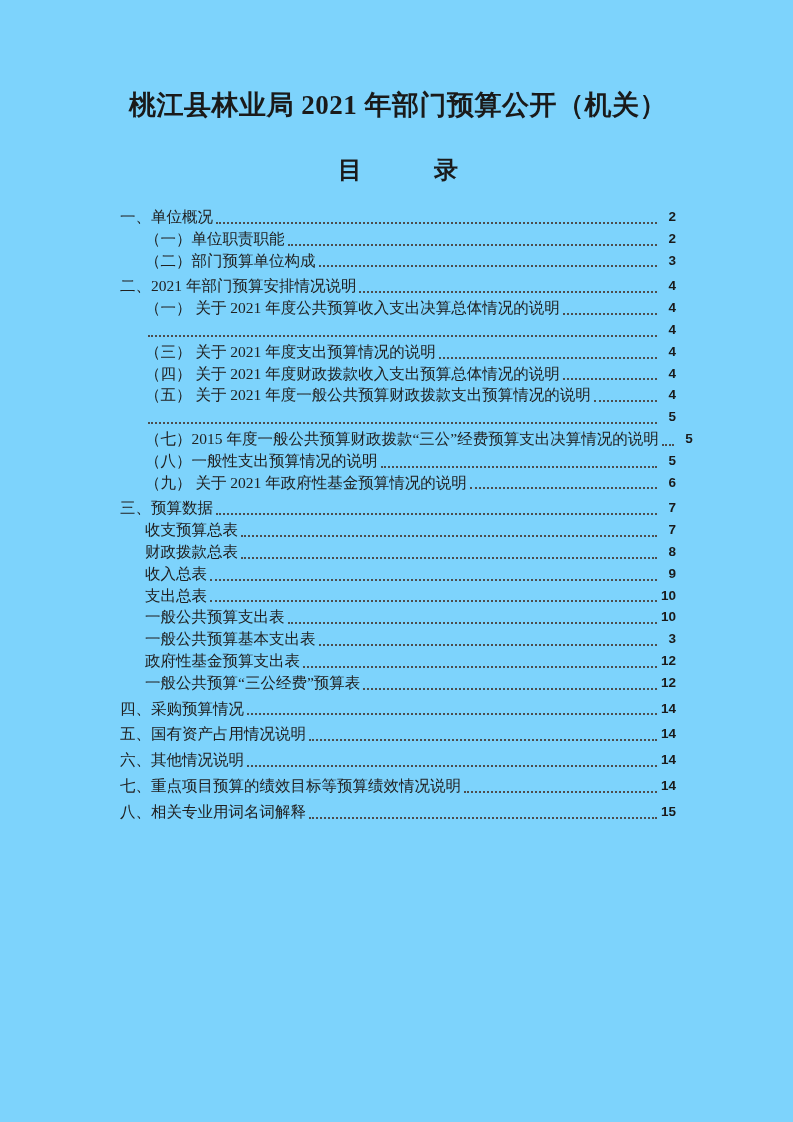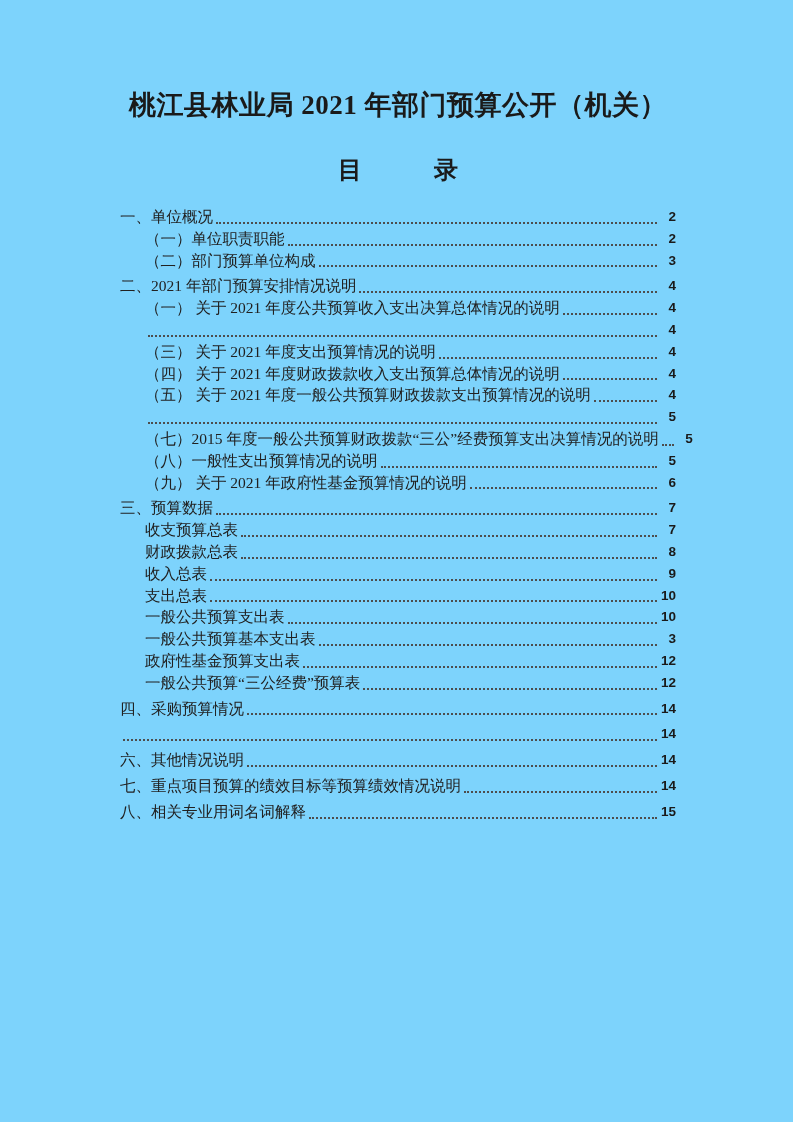--- a/index.html
+++ b/index.html
@@ -196,20 +196,21 @@
       </div>
       <div class="toc-section">
         <div class="toc-row">
     <span class="toc-label">四、采购预算情况</span>
     <span class="toc-dots"></span>
     <span class="toc-page">14</span>
   </div>
       </div>
       <div class="toc-section">
         <div class="toc-row">
+    <span class="toc-label">五、国有资产占用情况说明</span>
     <span class="toc-dots"></span>
     <span class="toc-page">14</span>
   </div>
       </div>
       <div class="toc-section">
         <div class="toc-row">
     <span class="toc-label">六、其他情况说明</span>
     <span class="toc-dots"></span>
     <span class="toc-page">14</span>
   </div>

